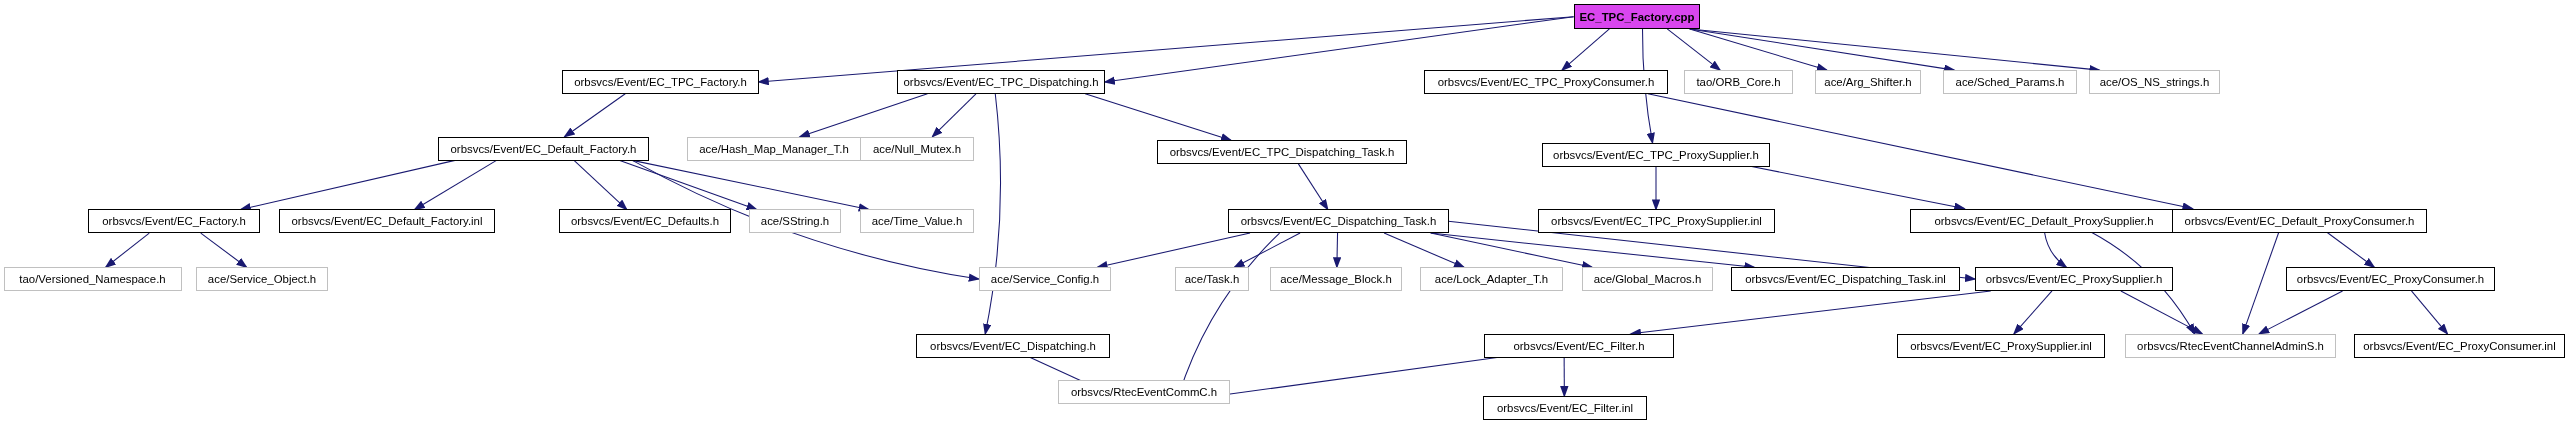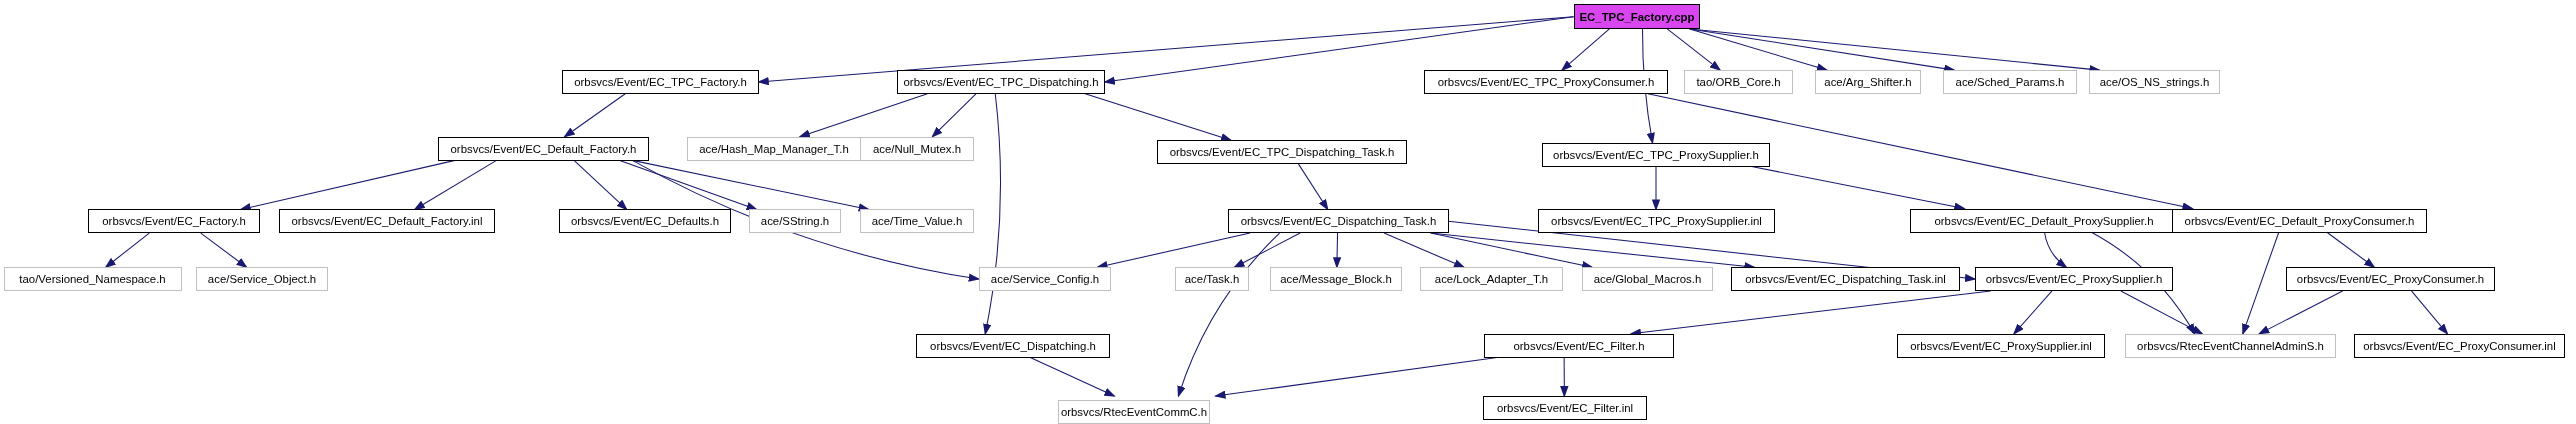--- a/index.html
+++ b/index.html
@@ -173,20 +173,20 @@
     </div>
     <div class="node internal" style="left: 1897px; top: 334px; width: 208px; height: 24px;">
       <span>orbsvcs/Event/EC_ProxySupplier.inl</span>
     </div>
     <div class="node external" style="left: 2125px; top: 334px; width: 211px; height: 24px;">
       <span>orbsvcs/RtecEventChannelAdminS.h</span>
     </div>
     <div class="node internal" style="left: 2354px; top: 334px; width: 211px; height: 24px;">
       <span>orbsvcs/Event/EC_ProxyConsumer.inl</span>
     </div>
-    <div class="node external" style="left: 1058px; top: 400px; width: 152px; height: 24px; text-align: right;">
+    <div class="node external" style="left: 1058px; top: 380px; width: 172px; height: 24px; text-align: right;">
       <span>orbsvcs/RtecEventCommC.h</span>
     </div>
     <div class="node internal" style="left: 1483px; top: 396px; width: 164px; height: 24px;">
       <span>orbsvcs/Event/EC_Filter.inl</span>
     </div>
   </div>
 
 
 </body></html>

